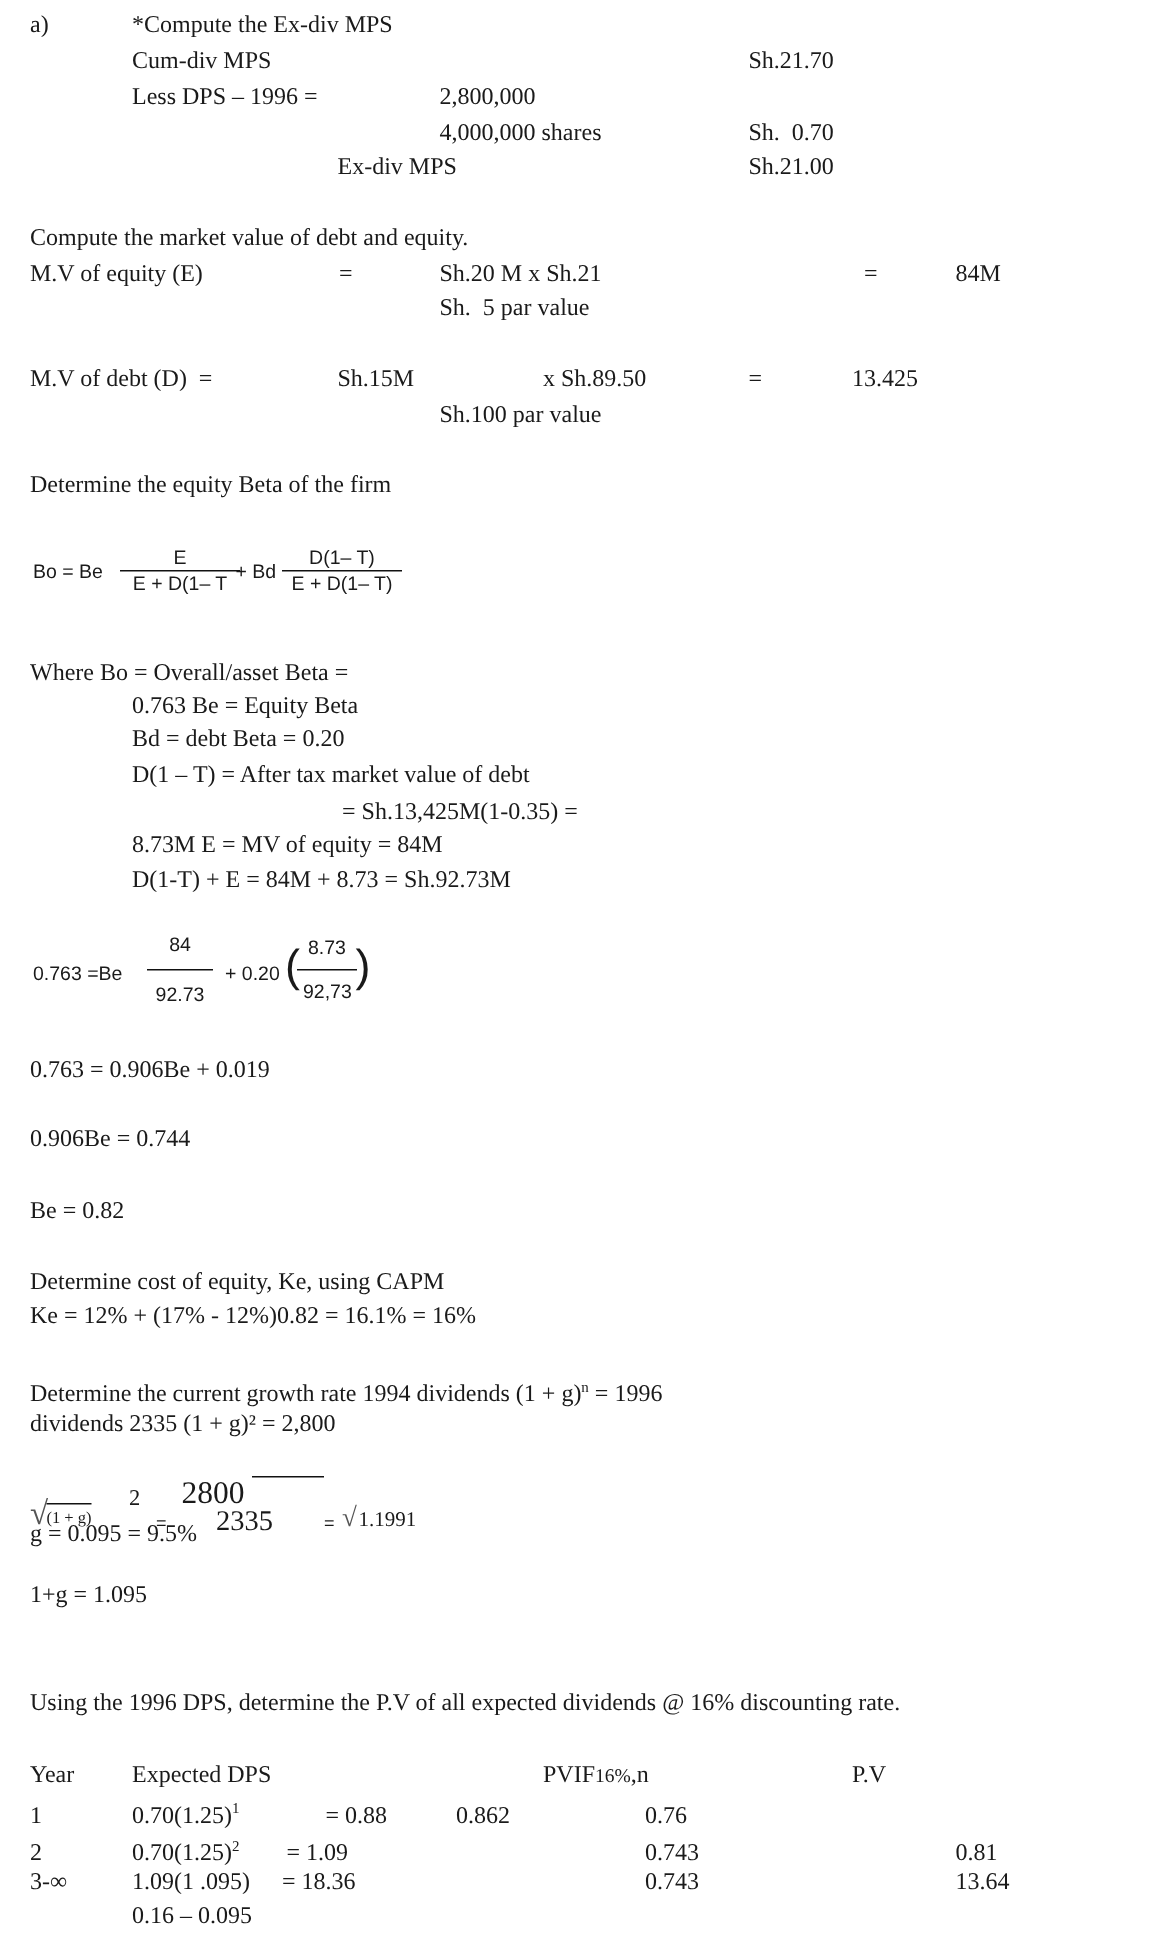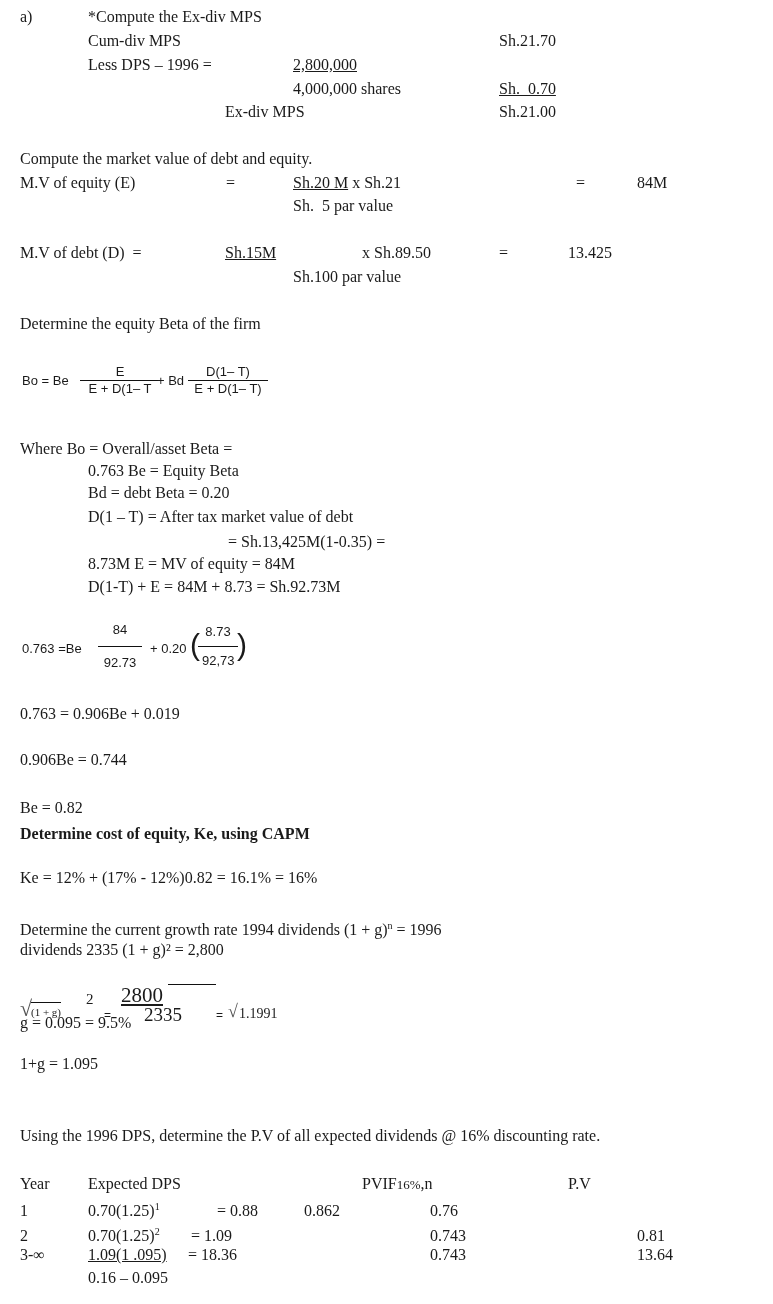--- a/index.html
+++ b/index.html
@@ -1,19 +1,19 @@
 <!DOCTYPE html>
 <html><head>
 <meta charset="utf-8">
 <style>
   html, body { margin:0; padding:0; background:#ffffff; }
   body { width:773px; height:1304px; position:relative; overflow:hidden;
          font-family:"Liberation Serif","DejaVu Serif",serif; color:#1a1a1a; font-size:16px; }
   .t { position:absolute; white-space:nowrap; line-height:18px; }
-  .u { text-decoration:underline; }
+  .u { }
   .sans { font-family:"Liberation Sans","DejaVu Sans",sans-serif; font-size:13px; }
   .frac { position:absolute; display:inline-block; text-align:center; }
   .frac .num { display:block; padding:0 4px; border-bottom:1.5px solid #111; line-height:16px; }
   .frac .den { display:block; padding:0 4px; line-height:16px; }
   sup { font-size:10px; vertical-align:super; line-height:0; }
   .small { font-size:13px; }
   .overline { border-top:1.5px solid #111; }
 </style>
 </head>
 <body>
@@ -74,21 +74,21 @@
 <div class="frac sans" style="left:198px;top:624px;width:40px;">
   <span class="num" style="padding-bottom:6px;">8.73</span>
   <span class="den" style="padding-top:6px;">92,73</span>
 </div>
 <div class="t sans" style="left:237px;top:620px;font-size:30px;line-height:50px;">)</div>
 
 <div class="t" style="left:20px;top:705px;">0.763 = 0.906Be + 0.019</div>
 <div class="t" style="left:20px;top:751px;">0.906Be = 0.744</div>
 <div class="t" style="left:20px;top:799px;">Be = 0.82</div>
 
-<div class="t" style="left:20px;top:825px;font-weight:bold;">Determine cost of equity, Ke, using CAPM</div>
+<div class="t" style="left:20px;top:846px;">Determine cost of equity, Ke, using CAPM</div>
 <div class="t" style="left:20px;top:869px;">Ke = 12% + (17% - 12%)0.82 = 16.1% = 16%</div>
 
 <div class="t" style="left:20px;top:921px;"><span>Determine the current growth rate 1994 dividends (1 + g)</span><sup>n</sup><span> = 1996</span></div>
 <div class="t" style="left:20px;top:941px;">dividends 2335 (1 + g)² = 2,800</div>
 
 <div class="t" style="left:20px;top:1000px;font-size:22px;color:#555;">√</div>
 <div class="t overline" style="left:31px;top:1002px;font-size:11px;"><span>(1 + g)</span></div>
 <div class="t" style="left:86px;top:990px;font-size:15px;">2</div>
 <div class="t sans" style="left:104px;top:1006px;font-size:12px;">=</div>
 <div class="t u" style="left:121px;top:986px;font-size:21px;">2800</div>

